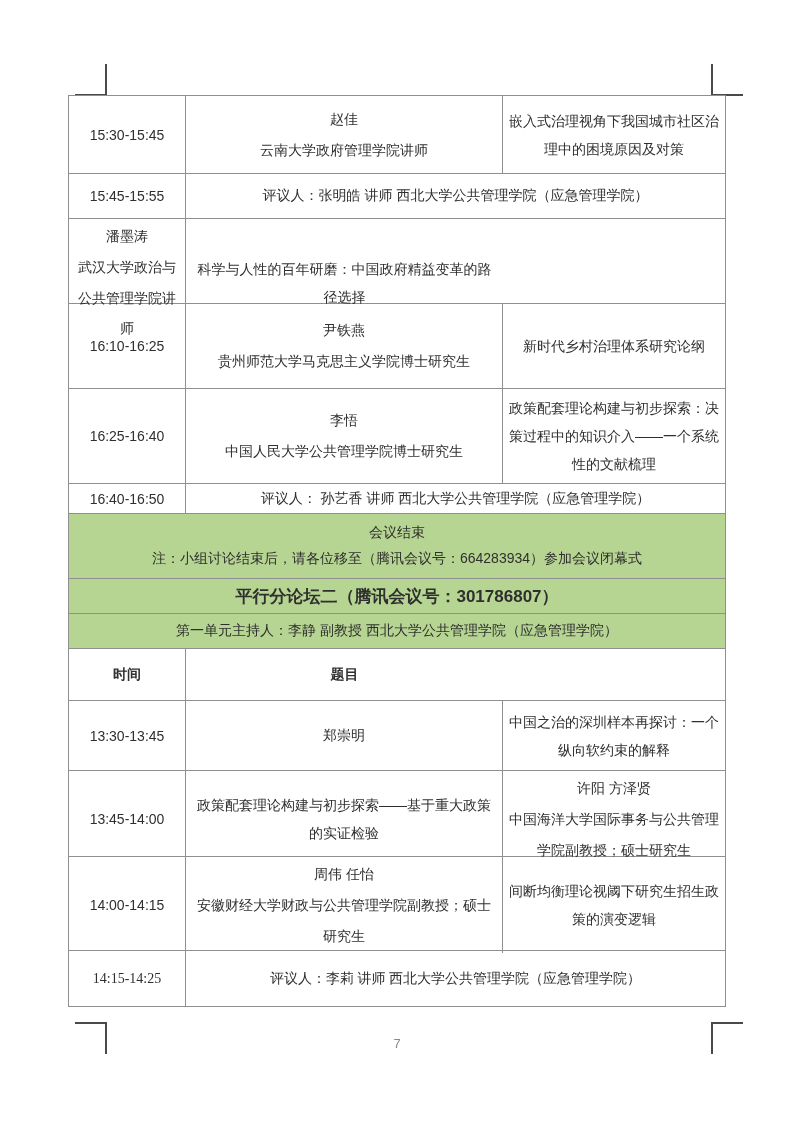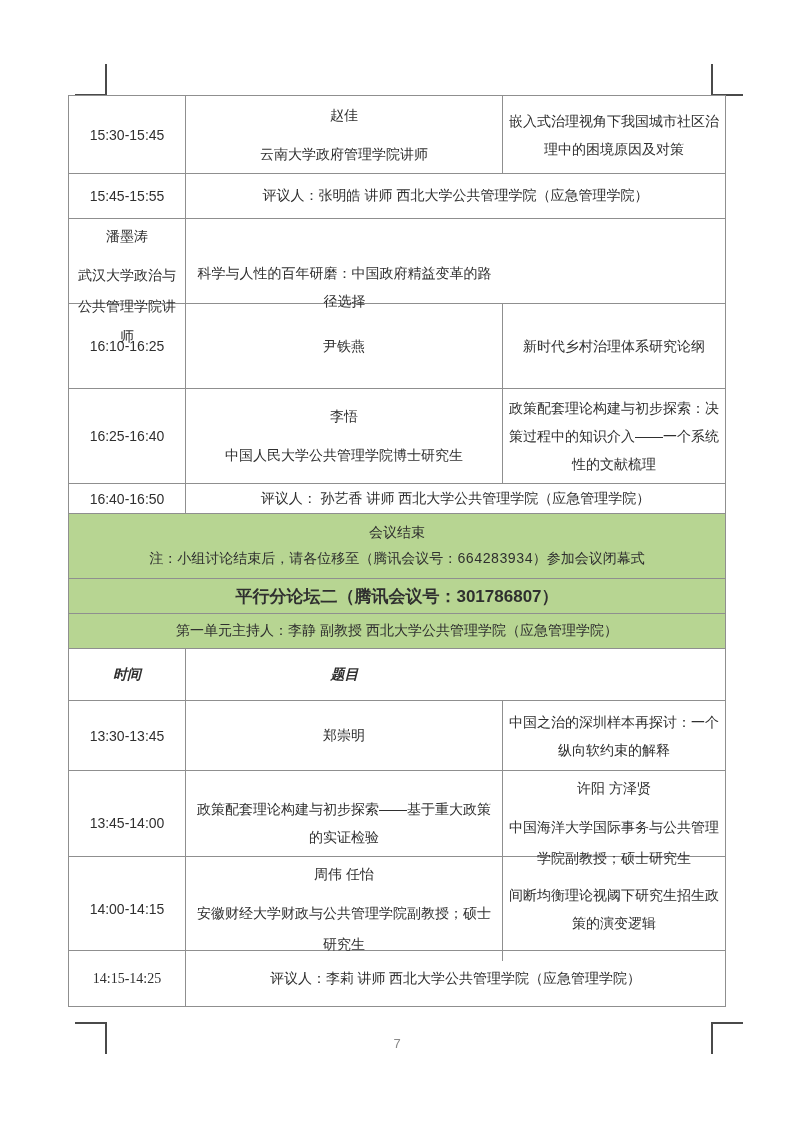--- a/index.html
+++ b/index.html
@@ -16,32 +16,32 @@
 
   .sched{
     position:absolute;left:68px;top:95px;width:658px;
     border:1px solid #8f8f8f;box-sizing:border-box;
     font-size:14px;
   }
   .row{display:grid;grid-template-columns:117px 317px 1fr;border-bottom:1px solid #8f8f8f;box-sizing:border-box;}
   .row:last-child{border-bottom:none;font-family:Liberation Serif, serif;}
   .row.review{grid-template-columns:117px 1fr;}
   .cell{display:flex;flex-direction:column;justify-content:center;align-items:center;text-align:center;
-        border-right:1px solid #8f8f8f;box-sizing:border-box;padding:2px 6px;gap:8px;}
+        border-right:1px solid #8f8f8f;box-sizing:border-box;padding:2px 6px;}
   .cell:last-child{border-right:none;}
   .cell.title,.cell.speaker{line-height:2.0;}
   .cell.speaker .line{line-height:2.2;}
   .h78{height:78px;} .h45{height:45px;} .h85{height:85px;} .h95{height:95px;}
-  .h30{height:30px;} .h65{height:65px;font-family:Liberation Mono, monospace;} .h35{height:35px;} .h52{height:52px;}
+  .h30{height:30px;} .h65{height:65px;} .h35{height:35px;} .h52{height:52px;}
   .h70{height:70px;} .h86{height:86px;} .h94{height:94px;} .h55{height:55px;}
 
   .row.green{display:flex;flex-direction:column;justify-content:space-evenly;align-items:center;
              background:#b7d592;text-align:center;padding:2px 6px;}
   .row.green .big{font-weight:bold;font-size:17px;}
-  .row.headerrow .cell{font-weight:bold;font-style:italic;}
+  .row.headerrow .cell{font-weight:bold;}
 
   .pagenum{position:absolute;left:0;top:1036px;width:794px;text-align:center;
            font-size:13px;color:#8a8a8a;}
 </style>
 </head>
 <body>
 
 <div class="crop tl"></div>
 <div class="crop tr"></div>
 <div class="crop bl"></div>
@@ -68,20 +68,21 @@
       <div class="line">潘墨涛</div>
       <div class="line">武汉大学政治与公共管理学院讲师</div>
     </div>
     <div class="cell title">科学与人性的百年研磨：中国政府精益变革的路径选择</div>
   </div>
 
   <div class="row h85">
     <div class="cell">16:10-16:25</div>
     <div class="cell speaker">
       <div class="line">尹铁燕</div>
+      <div class="line">贵州师范大学马克思主义学院博士研究生</div>
     </div>
     <div class="cell title">新时代乡村治理体系研究论纲</div>
   </div>
 
   <div class="row h95">
     <div class="cell">16:25-16:40</div>
     <div class="cell speaker">
       <div class="line">李悟</div>
       <div class="line">中国人民大学公共管理学院博士研究生</div>
     </div>

